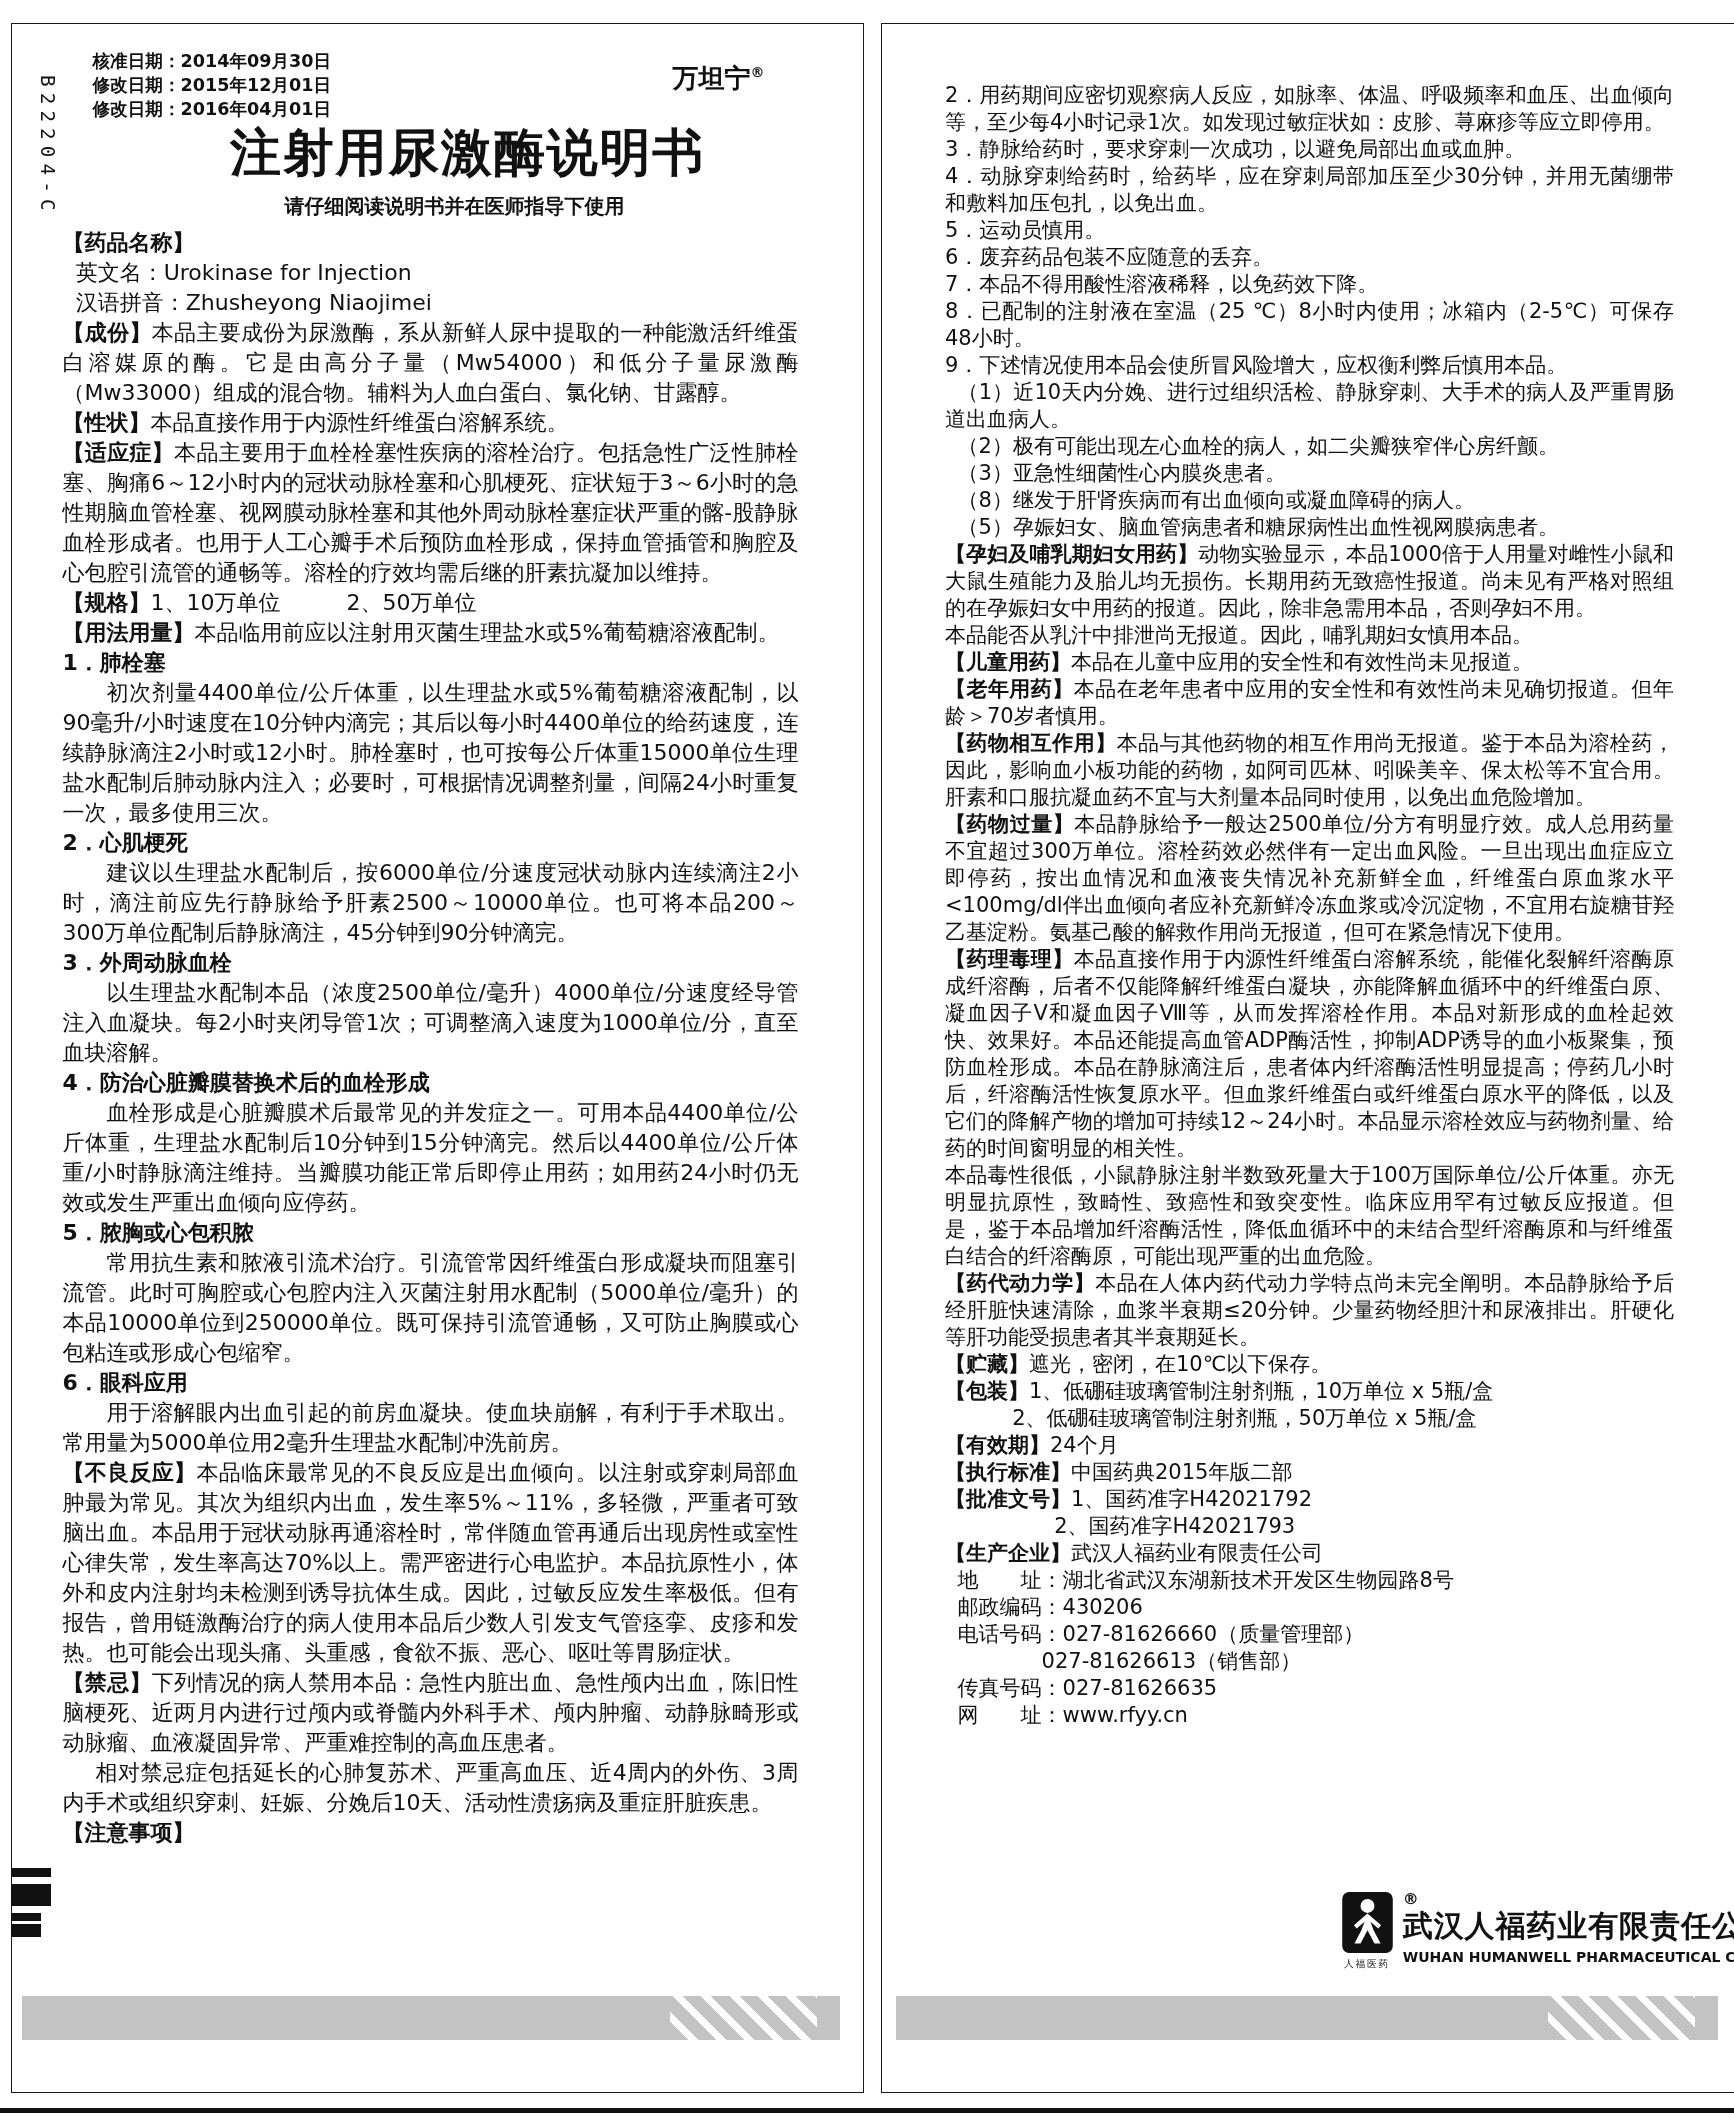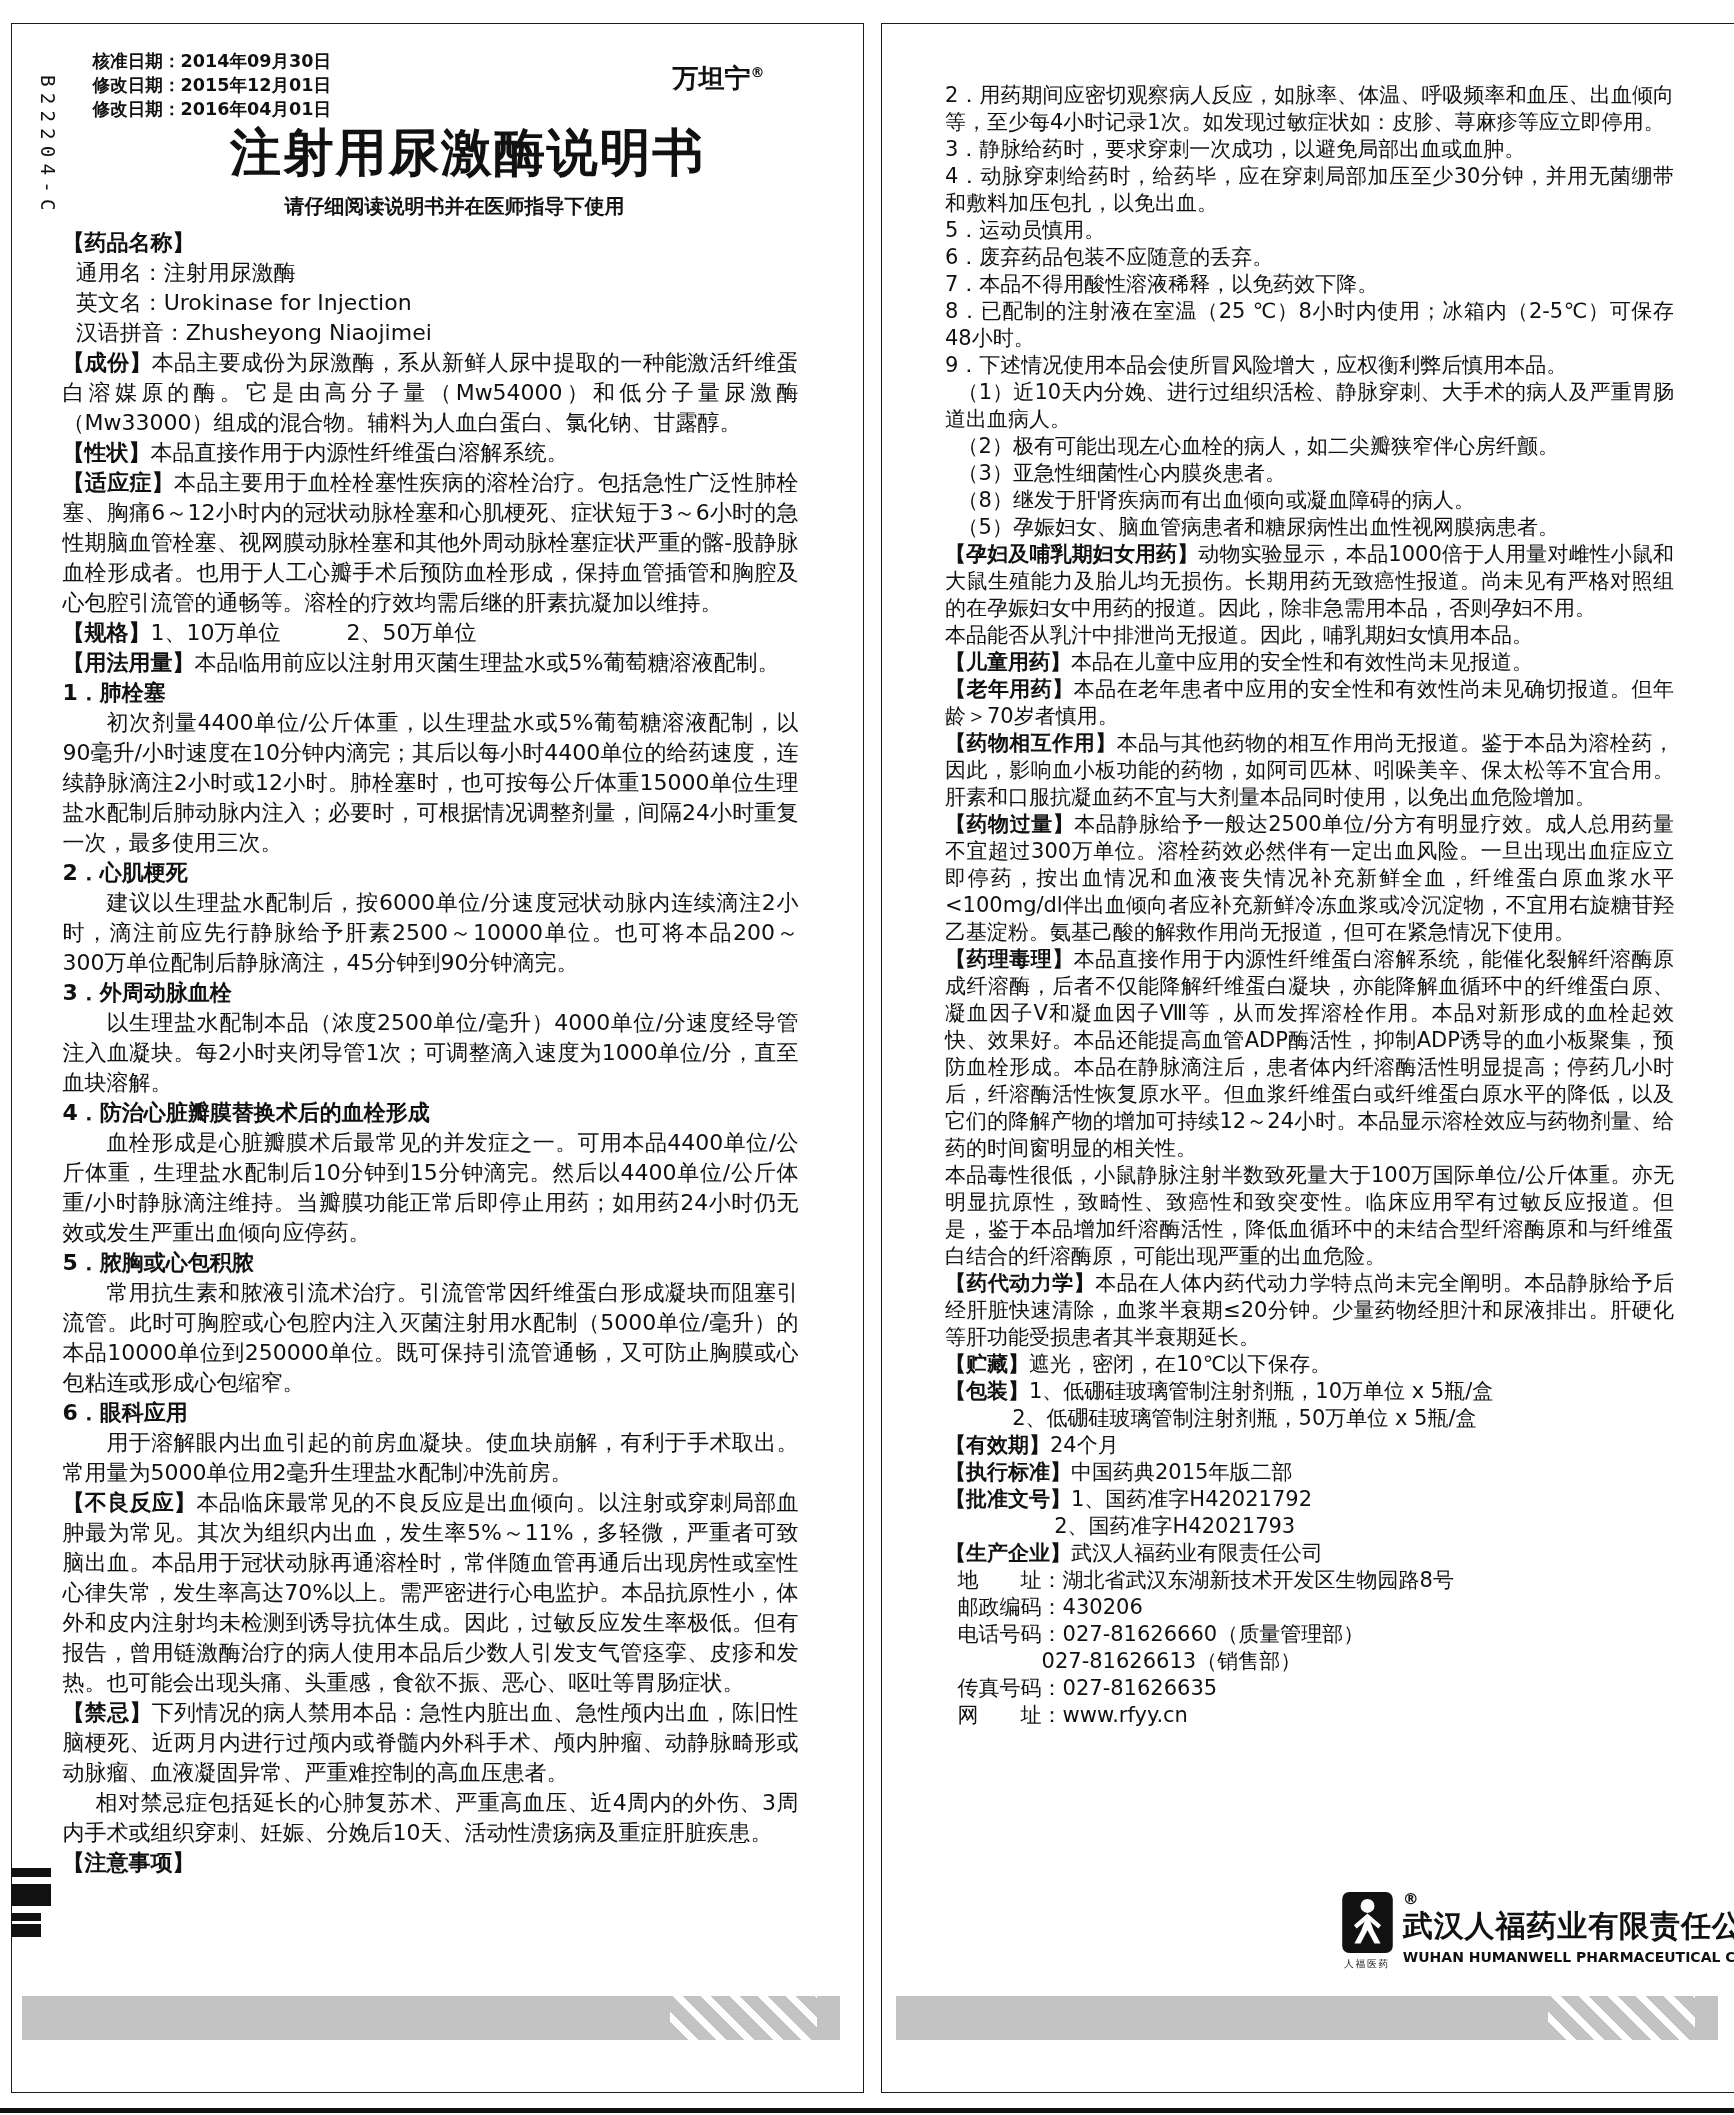--- a/index.html
+++ b/index.html
@@ -68,21 +68,20 @@
     <div class="dates">
       <div>核准日期：2014年09月30日</div>
       <div>修改日期：2015年12月01日</div>
       <div>修改日期：2016年04月01日</div>
     </div>
     <div class="brand"><span>万坦宁</span><sup>®</sup></div>
     <div class="doc-title">注射用尿激酶说明书</div>
     <div class="doc-subtitle">请仔细阅读说明书并在医师指导下使用</div>
     <div class="body-left">
         <p class="para "><b class="phead">【药品名称】</b></p>
-        <p class="para num"><span>通用名：注射用尿激酶</span></p>
         <p class="para num"><span>英文名：Urokinase for Injection</span></p>
         <p class="para num"><span>汉语拼音：Zhusheyong Niaojimei</span></p>
         <p class="para "><b class="phead">【成份】</b><span>本品主要成份为尿激酶，系从新鲜人尿中提取的一种能激活纤维蛋白溶媒原的酶。它是由高分子量（Mw54000）和低分子量尿激酶（Mw33000）组成的混合物。辅料为人血白蛋白、氯化钠、甘露醇。</span></p>
         <p class="para "><b class="phead">【性状】</b><span>本品直接作用于内源性纤维蛋白溶解系统。</span></p>
         <p class="para "><b class="phead">【适应症】</b><span>本品主要用于血栓栓塞性疾病的溶栓治疗。包括急性广泛性肺栓塞、胸痛6～12小时内的冠状动脉栓塞和心肌梗死、症状短于3～6小时的急性期脑血管栓塞、视网膜动脉栓塞和其他外周动脉栓塞症状严重的髂-股静脉血栓形成者。也用于人工心瓣手术后预防血栓形成，保持血管插管和胸腔及心包腔引流管的通畅等。溶栓的疗效均需后继的肝素抗凝加以维持。</span></p>
         <p class="para "><b class="phead">【规格】</b><span>1、10万单位　　　2、50万单位</span></p>
         <p class="para "><b class="phead">【用法用量】</b><span>本品临用前应以注射用灭菌生理盐水或5%葡萄糖溶液配制。</span></p>
         <p class="para sub"><span>1．肺栓塞</span></p>
         <p class="para ind"><span>初次剂量4400单位/公斤体重，以生理盐水或5%葡萄糖溶液配制，以90毫升/小时速度在10分钟内滴完；其后以每小时4400单位的给药速度，连续静脉滴注2小时或12小时。肺栓塞时，也可按每公斤体重15000单位生理盐水配制后肺动脉内注入；必要时，可根据情况调整剂量，间隔24小时重复一次，最多使用三次。</span></p>
         <p class="para sub"><span>2．心肌梗死</span></p>

